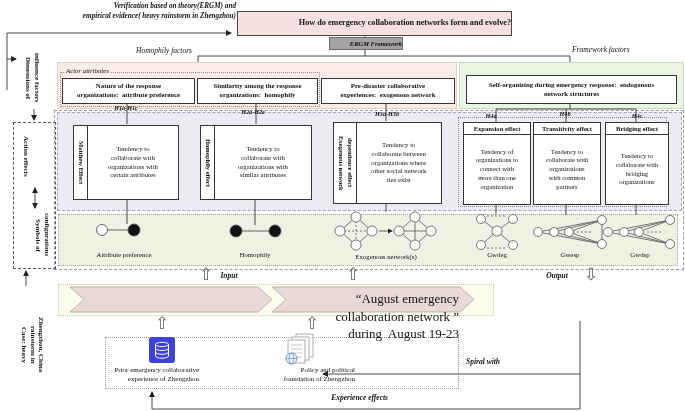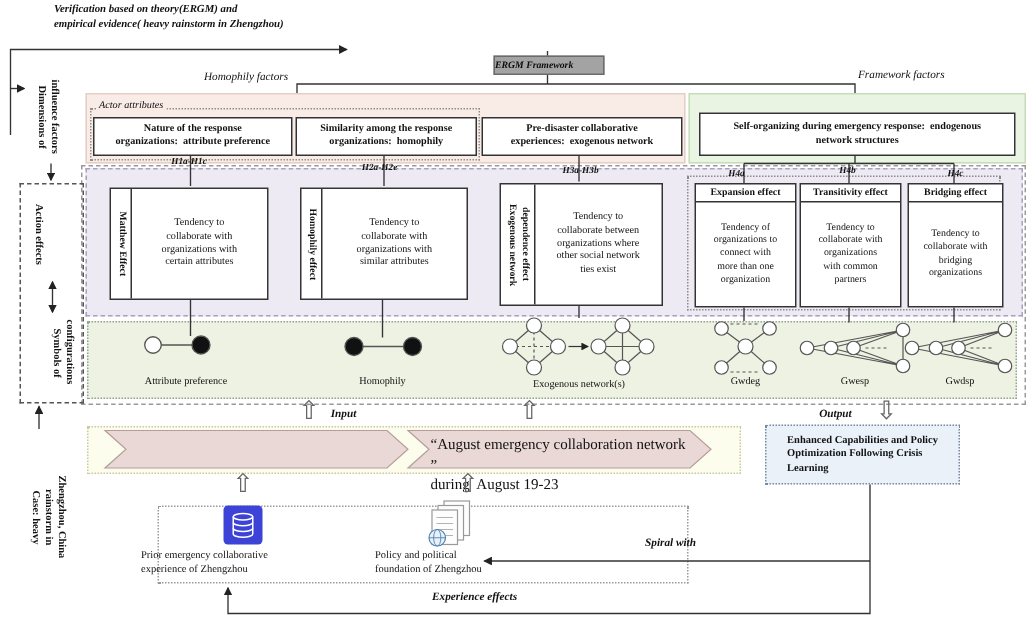--- a/index.html
+++ b/index.html
@@ -1,20 +1,20 @@
 <!DOCTYPE html>
 <html><head>
 <meta charset="utf-8">
 <style>
   html,body{margin:0;padding:0;background:#fff}
   .fig{position:relative;width:685px;height:411px;background:#fff;overflow:hidden;
        font-family:"Liberation Serif","DejaVu Serif",serif;color:#111}
   .abs{position:absolute}.z3{z-index:3}
   .pre{white-space:pre-wrap}
-  .ctr{text-align:left}
+  .ctr{text-align:right}
   .it{font-style:italic}.b{font-weight:bold}
   .panel{position:absolute;z-index:1}
   .exo{left:57px;top:62px;width:398px;height:45px;background:#f9ece7;border:0.5px solid #e3cfc4}
   .endo{left:459px;top:62px;width:223px;height:45px;background:#e9f4e2;border:0.5px solid #c6dcba}
   .frame{left:54px;top:110px;width:628px;height:158px;border:1px dashed #9a9a9a}
   .lav{left:57px;top:112px;width:623px;height:97px;background:#eeeaf4;border:1px dashed #a9a0bf}
   .rsub{left:458px;top:117px;width:207px;height:88px;border:1px dotted #8b8b8b}
   .symband{left:58px;top:214px;width:618px;height:50px;background:#edf2e3;border:1px dotted #93a694}
   .inband{left:58px;top:284px;width:434px;height:30px;background:#fcfdec;border:1px dotted #c9c9a4}
   .foundbox{left:105px;top:337px;width:352px;height:50px;border:1px dotted #9a9a9a;background:#fff}
@@ -157,20 +157,21 @@
       <path d="M291,345 L302,345 M291,349 L302,349 M291,353 L302,353 M291,357 L302,357" stroke="#aaa" stroke-width="0.6"></path>
       <circle cx="291.5" cy="358.5" r="5.5" fill="#e8f1fa" stroke="#4f81b0" stroke-width="0.8"></circle>
       <ellipse cx="291.5" cy="358.5" rx="2.4" ry="5.5" fill="none" stroke="#4f81b0" stroke-width="0.6"></ellipse>
       <line x1="286" y1="358.5" x2="297" y2="358.5" stroke="#4f81b0" stroke-width="0.6"></line>
     </g>
   </svg>
 
   <div class="abs z3 it b ctr pre" style="left:36px;top:2px;width:200px;font-size:7.2px;line-height:1.35">Verification based on theory(ERGM) and
 empirical evidence( heavy rainstorm in Zhengzhou)</div>
 
+  <div class="abs z3 b ctr" style="left:237px;top:11px;width:273px;height:23px;background:#f6e0e0;border:1px solid #444;font-size:8.2px;line-height:22px">How do emergency collaboration networks form and evolve?</div>
 
   <div class="abs z3 b it ctr" style="left:329px;top:37px;width:72px;height:11px;background:#a3a3a3;border:1px solid #6b6b6b;font-size:6.5px;line-height:11px;color:#0c0c0c">ERGM Framework</div>
 
   <div class="abs z3 it" style="left:136px;top:46px;font-size:7.5px">Homophily factors</div>
   <div class="abs z3 it" style="left:572px;top:45px;font-size:7.5px">Framework factors</div>
 
   <div class="abs z3 it" style="left:64px;top:67px;font-size:6.8px;background:#f9ece7;padding:0 2px">Actor attributes</div>
 
   <div class="wbox pre" style="left:62px;top:78px;width:131px;height:24px">Nature of the response
 organizations:  attribute preference</div>
@@ -242,26 +243,23 @@
   <div class="slab" style="left:467px;top:251px;width:60px">Gwdeg</div>
   <div class="slab" style="left:540px;top:251px;width:60px">Gwesp</div>
   <div class="slab" style="left:610px;top:251px;width:60px">Gwdsp</div>
 
   <div class="hollow" style="left:196px;top:266px">⇧</div>
   <div class="iolab" style="left:206px;top:271px;width:46px">Input</div>
   <div class="hollow" style="left:343px;top:266px">⇧</div>
   <div class="iolab" style="left:534px;top:271px;width:46px">Output</div>
   <div class="hollow" style="left:581px;top:266px">⇩</div>
 
-  <div class="abs z3 ctr pre" style="left:287px;top:290px;width:172px;font-size:10px;line-height:1.35">“August emergency collaboration network ”
+  <div class="abs z3 ctr pre" style="left:287px;top:290px;width:172px;font-size:13px;line-height:1.35">“August emergency collaboration network ”
 during  August 19-23</div>
 
-  <div class="abs z3 b ctr pre" style="left:510px;top:283px;width:128px;height:38px;background:#eaf1f9;border:1px dotted #7a8aa0;font-size:7px;line-height:1.35;display:flex;align-items:center;justify-content:center">Enhanced Capabilities and Policy
-Optimization Following Crisis
-Learning</div>
 
   <div class="hollow" style="left:152px;top:315px">⇧</div>
   <div class="hollow" style="left:302px;top:315px">⇧</div>
 
   <div class="abs z3 ctr pre" style="left:94px;top:366px;width:105px;font-size:7px;line-height:1.3">Prior emergency collaborative
 experience of Zhengzhou</div>
   <div class="abs z3 ctr pre" style="left:250px;top:366px;width:105px;font-size:7px;line-height:1.3">Policy and political
 foundation of Zhengzhou</div>
 
   <div class="abs z3 it b ctr" style="left:430px;top:357px;width:70px;font-size:7.5px">Spiral with</div>

